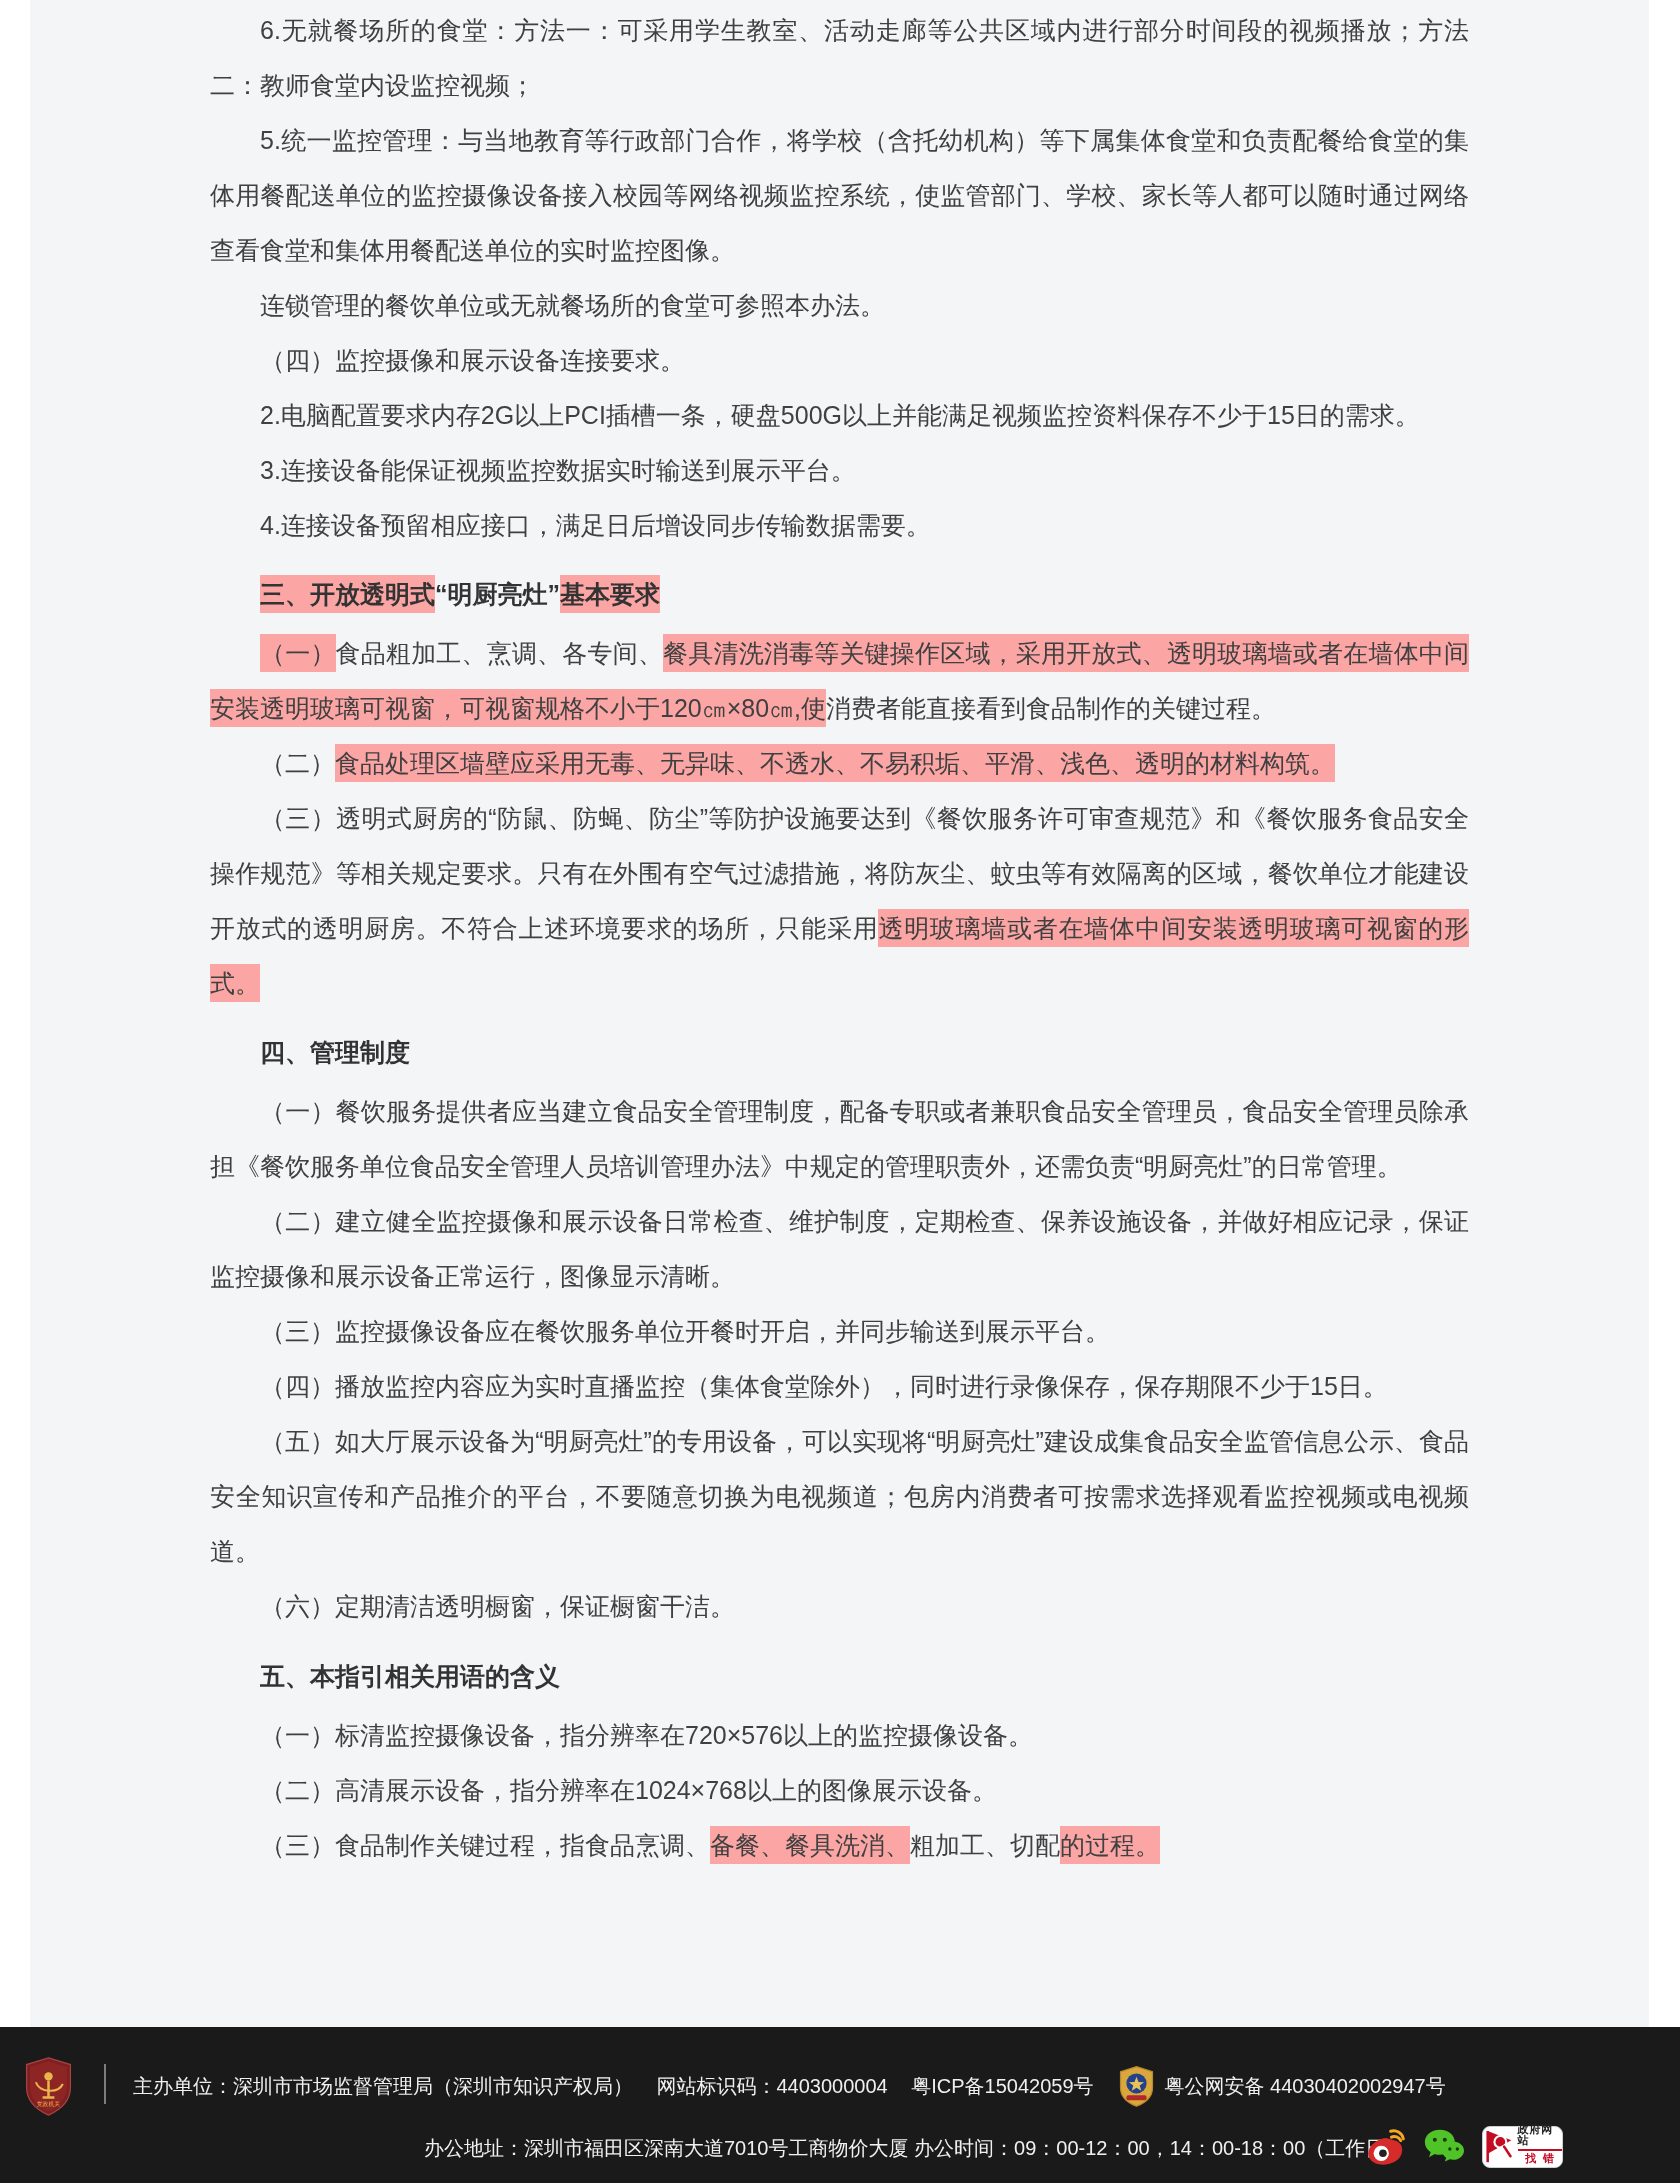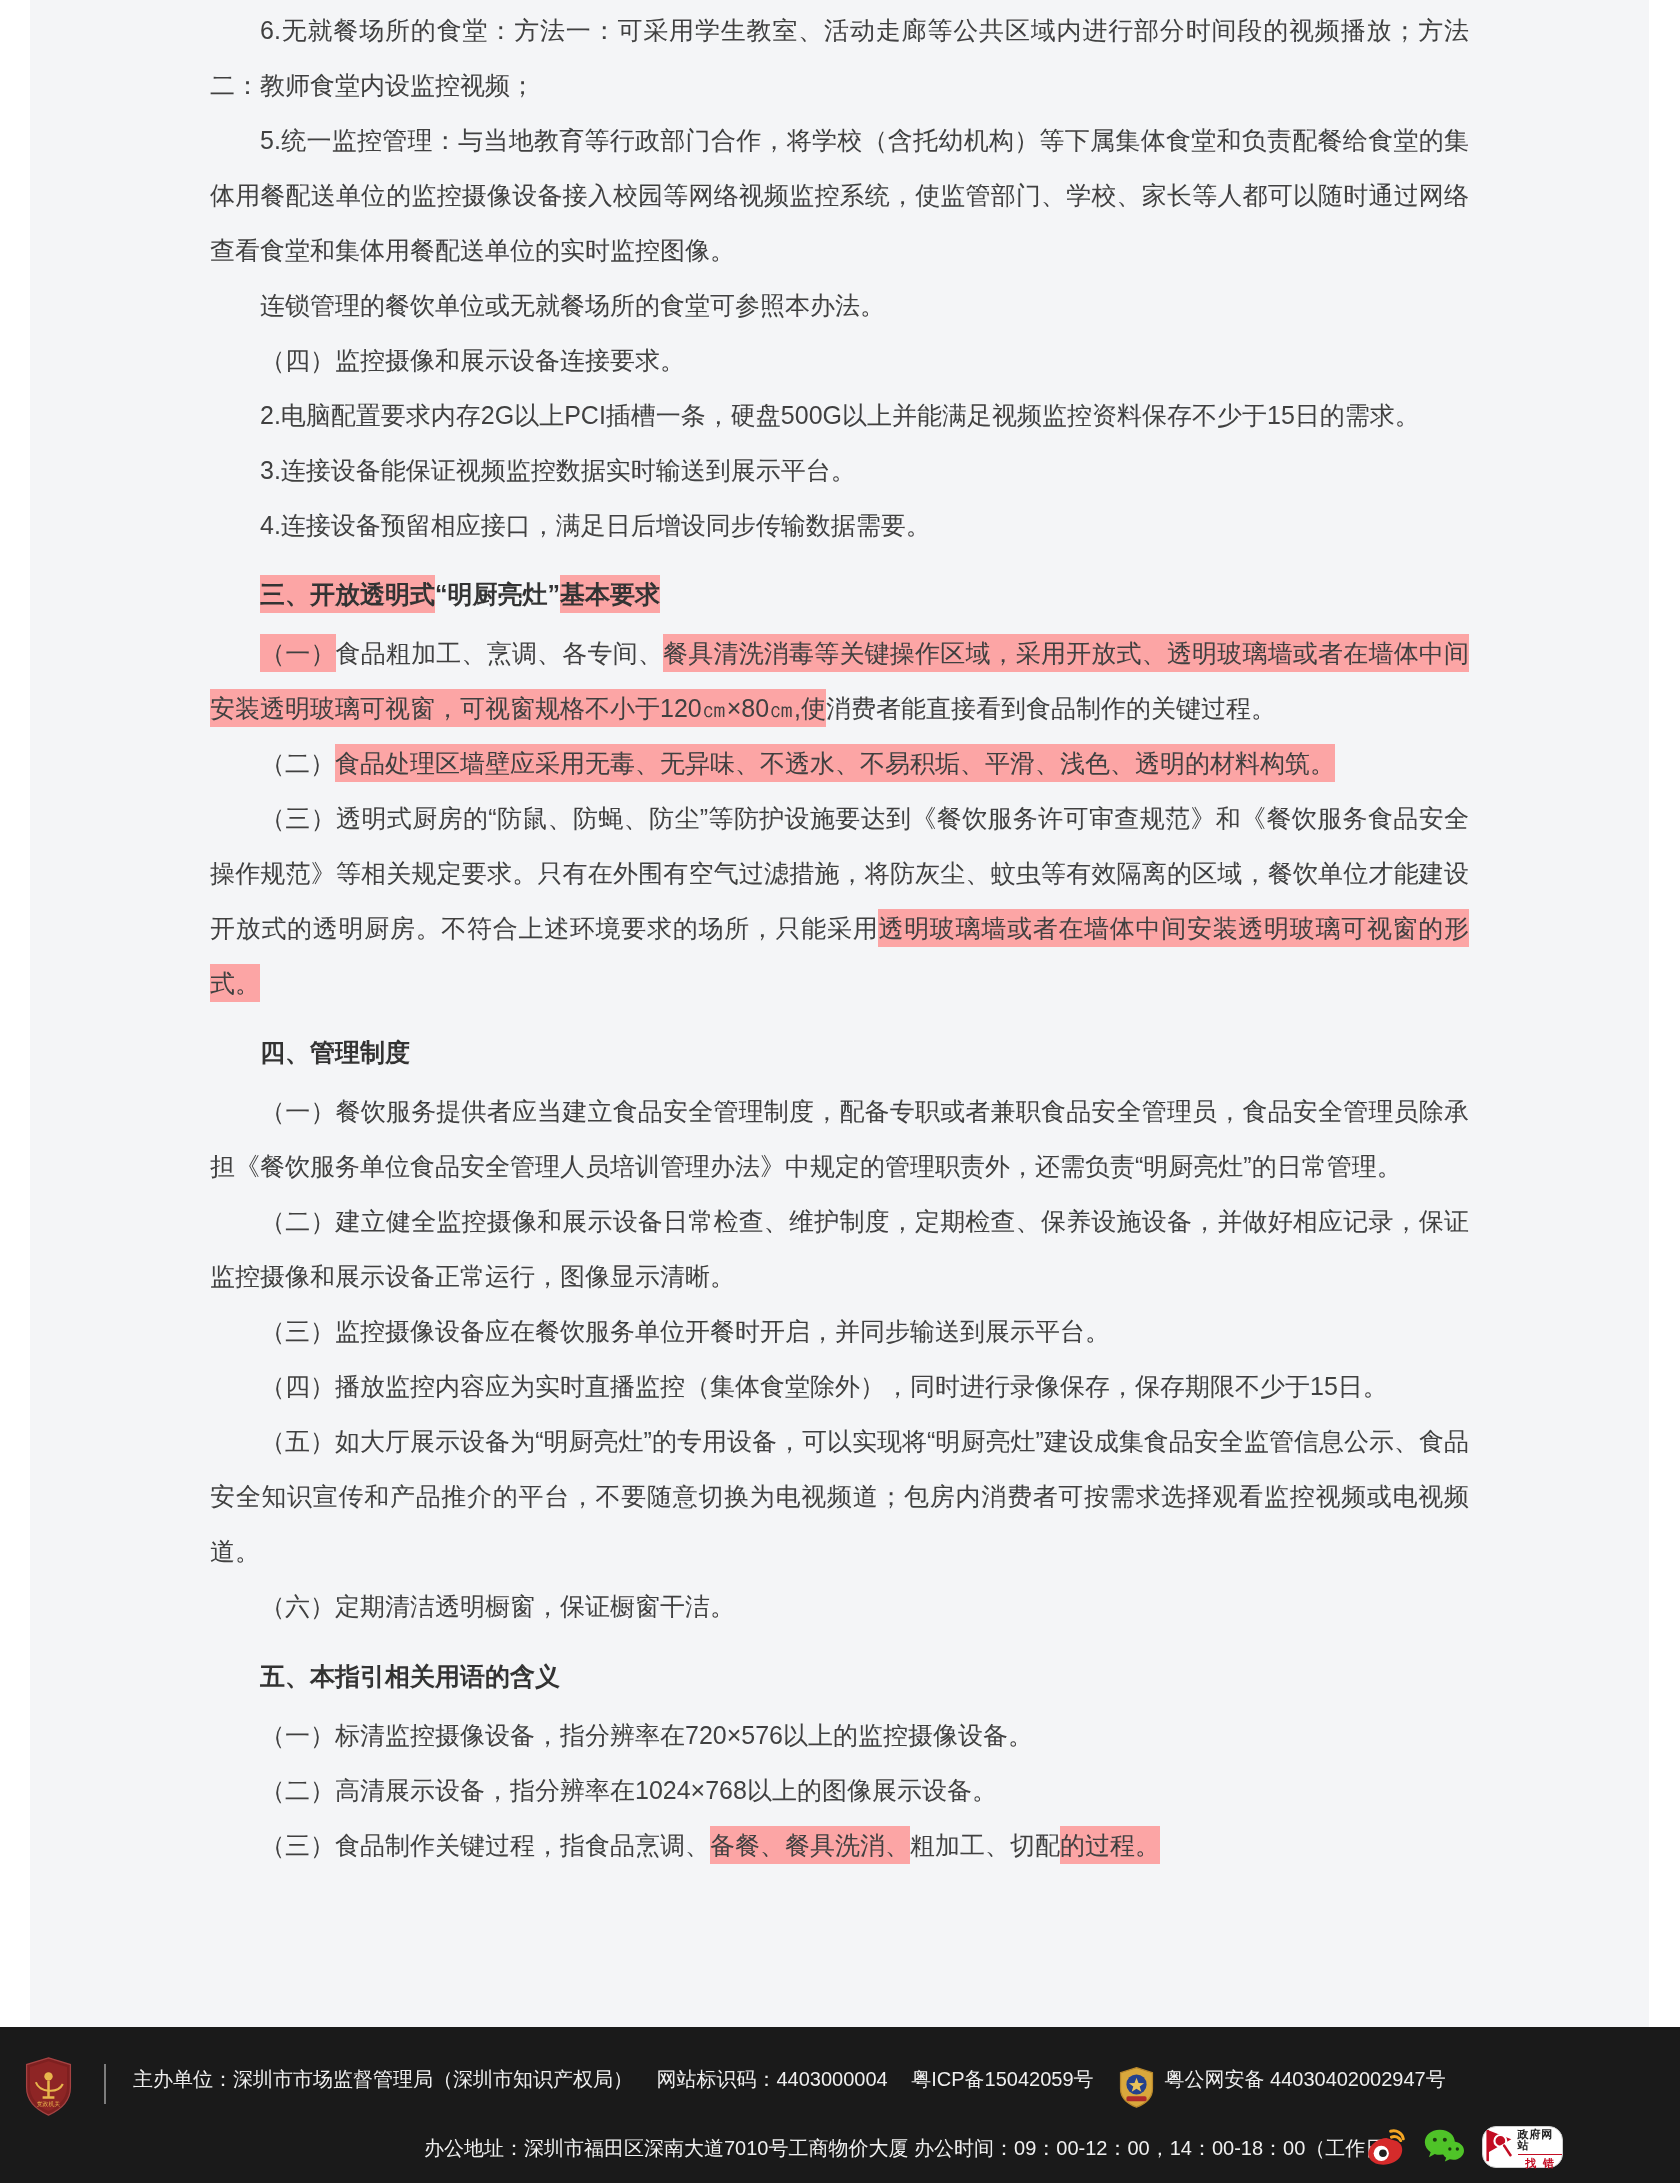--- a/index.html
+++ b/index.html
@@ -26,35 +26,35 @@
   .hl{background:#fca5a5;padding:5px 0;}
   
   .footer{
     position:absolute;left:0;top:2027px;width:1681px;height:156px;
     background:#1a1a1a;color:#f0f0f0;font-size:20px;
   }
   .f-logo{position:absolute;left:23.5px;top:30px;width:49px;height:59px;}
   .f-divider{position:absolute;left:104px;top:37px;width:1.7px;height:40px;background:#7d7d7d;}
   .f-row1{
     position:absolute;left:133px;top:39px;height:40px;
-    display:flex;align-items:flex-start;white-space:nowrap;
+    display:flex;align-items:center;white-space:nowrap;
   }
   .f-row1 .item{margin-right:23.5px;}
   .f-row1 .item:last-child{margin-right:0;}
   .police-badge{width:39px;height:42px;margin-right:8.4px;flex:0 0 auto;}
   .f-row2{position:absolute;left:424px;top:108px;white-space:nowrap;}
   .f-social{
     position:absolute;right:118px;top:97px;height:45px;
     display:flex;align-items:center;gap:18.5px;
   }
   .icon-weibo{width:39px;height:39px;}
   .icon-wechat{width:40px;height:37px;}
   .err-badge{
-    width:81px;height:42px;background:#ffffff;border-radius:14px;
-    border:0.8px solid #cfcfcf;display:flex;align-items:flex-start;box-sizing:border-box;
+    width:81px;height:42px;background:#ffffff;border-radius:8px;
+    border:0.8px solid #cfcfcf;display:flex;align-items:flex-end;box-sizing:border-box;
     padding:2.5px 4.2px 2.5px 3.4px;gap:4.2px;
   }
   .err-badge .flag{width:27px;height:34px;flex:0 0 auto;}
   .err-badge .txt{display:flex;flex-direction:column;align-items:center;line-height:1;}
   .err-badge .t1{font-size:11px;font-weight:bold;color:#222;letter-spacing:0.8px;}
   .err-badge .bar{width:44px;height:1.7px;background:#c30d23;margin:2.5px 0;}
   .err-badge .t2{font-size:11px;font-weight:bold;color:#c30d23;letter-spacing:6.7px;text-indent:6.7px;}
 </style>
 </head>
 <body>

